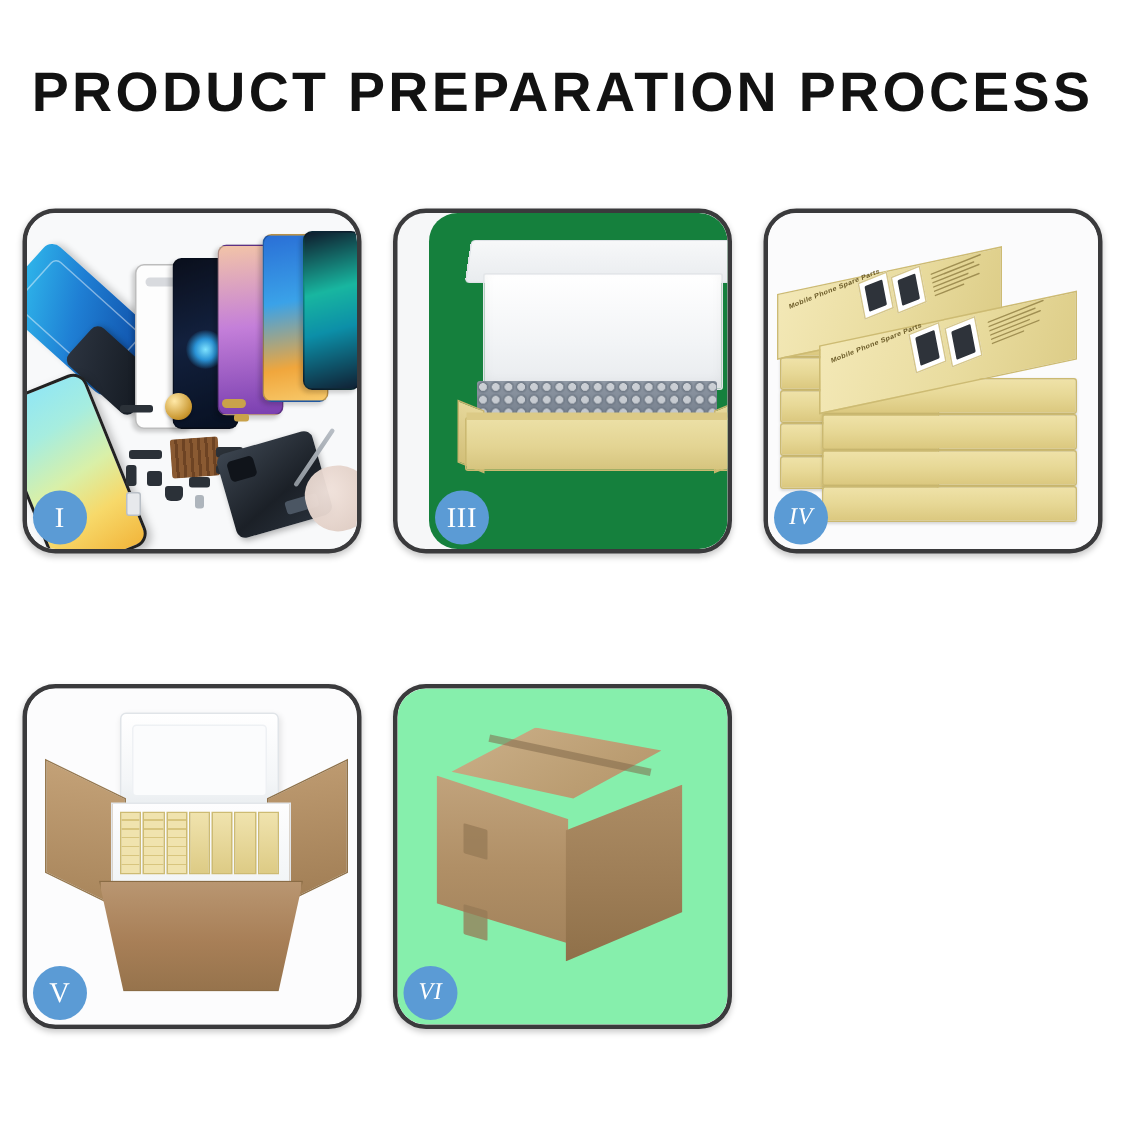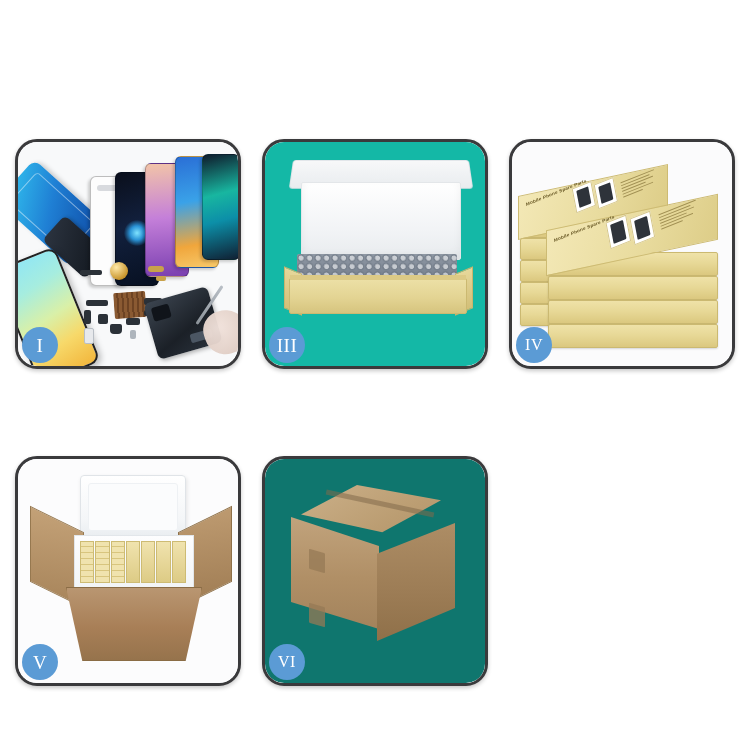--- a/index.html
+++ b/index.html
@@ -53,21 +53,21 @@
     position:absolute;left:4px;bottom:3px;
     width:36px;height:36px;border-radius:50%;
     background:#5b9bd5;
     color:#ffffff;
     display:flex;align-items:center;justify-content:center;
     font-family:"Liberation Serif","DejaVu Serif",serif;
     font-size:19px;line-height:1;font-weight:400;
     letter-spacing:.5px;
     z-index:9;
   }
-  .badge.wide{font-size:16px;}
+  .badge.wide{font-size:16px;font-style:italic;}
 
   
   .p1{background:#f8f9fa;}
   
   .fan{position:absolute;left:72px;top:12px;width:148px;height:130px;}
   .fan .f{position:absolute;border-radius:6px;border:1px solid rgba(0,0,0,.25);
           box-shadow:-2px 2px 3px rgba(0,0,0,.18);}
   .f1{left:0;top:22px;width:38px;height:108px;background:#fdfdfd;border-radius:7px;}
   .f1:after{content:"";position:absolute;left:6px;top:8px;width:24px;height:6px;border-radius:3px;background:#d8dade;}
   .f2{left:25px;top:18px;width:42px;height:112px;
@@ -171,21 +171,21 @@
   .t2{left:26px;top:62px;width:14px;height:11px;}
   .t3{left:18px;top:168px;width:12px;height:25px;transform:rotate(8deg);}
   .t4{left:66px;top:166px;width:12px;height:26px;transform:rotate(-6deg);}
   .bag-sheen{
     position:absolute;inset:0;
     background:linear-gradient(105deg,rgba(255,255,255,.38) 0%,rgba(255,255,255,0) 38%,rgba(255,255,255,.28) 70%,rgba(255,255,255,0) 100%);
     pointer-events:none;
   }
 
   
-  .p3{background:#14b8a6;}
+  .p3{background:#15803d;margin-left:21px;}
   .b3-lid{
     position:absolute;left:26px;top:16px;width:178px;height:30px;
     background:linear-gradient(180deg,#f7f8f9 0%,#e9ecef 100%);
     border:1px solid #dfe3e7;border-radius:3px;
     transform:perspective(300px) rotateX(26deg);
   }
   .b3-foam{
     position:absolute;left:36px;top:40px;width:158px;height:76px;
     background:linear-gradient(180deg,#ffffff 0%,#f2f4f6 60%,#e8ebee 100%);
     border:1px solid #e3e6e9;border-radius:2px;
@@ -280,21 +280,21 @@
   .kb{flex:1;background:linear-gradient(180deg,#f0e3ae,#ddcb85);border:1px solid #cdbb73;}
   .kb.h{background:repeating-linear-gradient(0deg,#f0e3ae 0 5px,#d8c57e 5px 6px);}
   .carton-front{
     position:absolute;left:48px;top:128px;width:134px;height:72px;
     background:linear-gradient(180deg,#b99671 0%,#a87f57 55%,#96734c 100%);
     border:1px solid #8a6c45;
     clip-path:polygon(0 0,100% 0,88% 100%,12% 100%);
   }
 
   
-  .p6{background:#0f766e;}
+  .p6{background:#86efac;}
   .c6-top{
     position:absolute;left:36px;top:26px;width:140px;height:64px;
     background:linear-gradient(150deg,#cbb089 0%,#bb9d72 60%,#b0916a 100%);
     clip-path:polygon(40% 0,100% 24%,58% 74%,0 46%);
     border-radius:2px;
   }
   .c6-seam{
     position:absolute;left:60px;top:42px;width:110px;height:5px;
     background:rgba(130,105,74,.55);
     transform:rotate(12deg);
@@ -312,20 +312,21 @@
   .c6-tape{position:absolute;background:rgba(150,122,86,.75);border-radius:1px;}
   .c6-t1{left:44px;top:92px;width:16px;height:20px;transform:skewY(16deg);}
   .c6-t2{left:44px;top:146px;width:16px;height:20px;transform:skewY(16deg);}
 </style>
 </head>
 <body>
 
 <div class="page">
 
   <div class="header">
+    <h1 class="main-title">PRODUCT PREPARATION PROCESS</h1>
   </div>
 
   <div class="grid">
 
     <div class="panel">
       <div class="panel-inner p1">
 
         <div class="blue-prot"></div>
         <div class="dark-phone-sm"></div>
 

